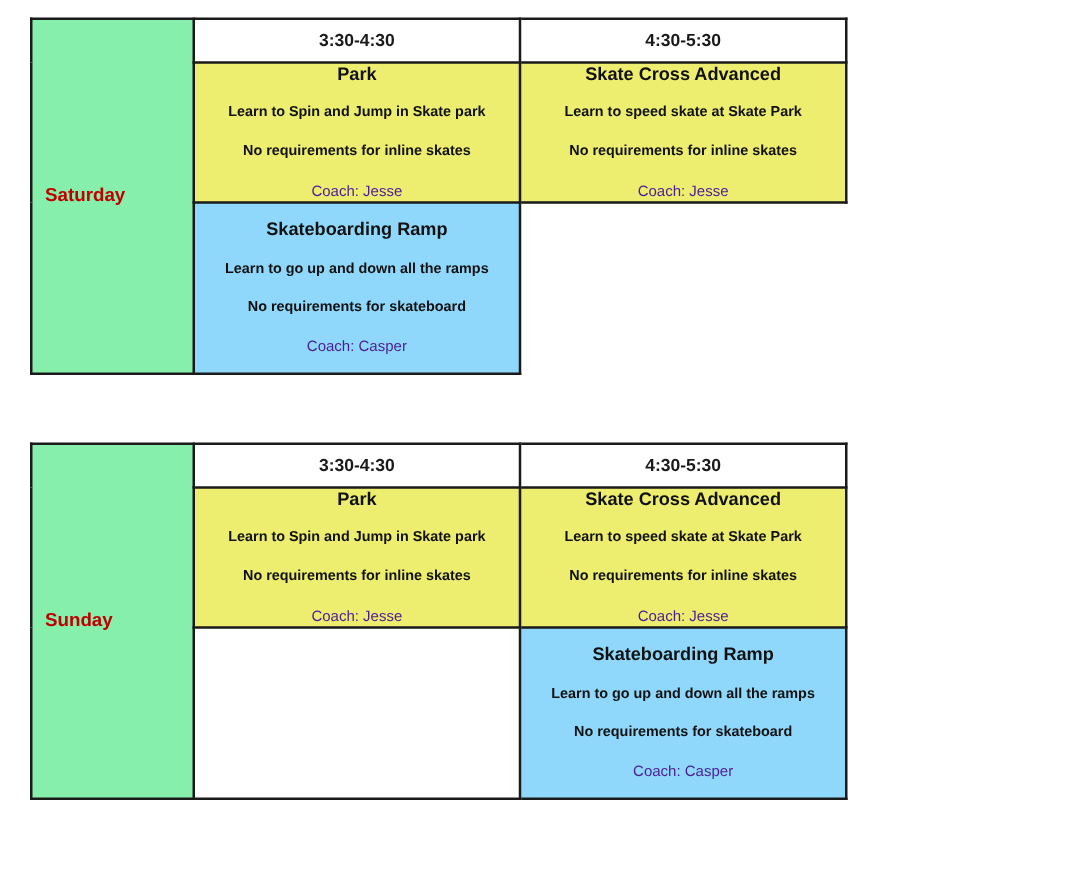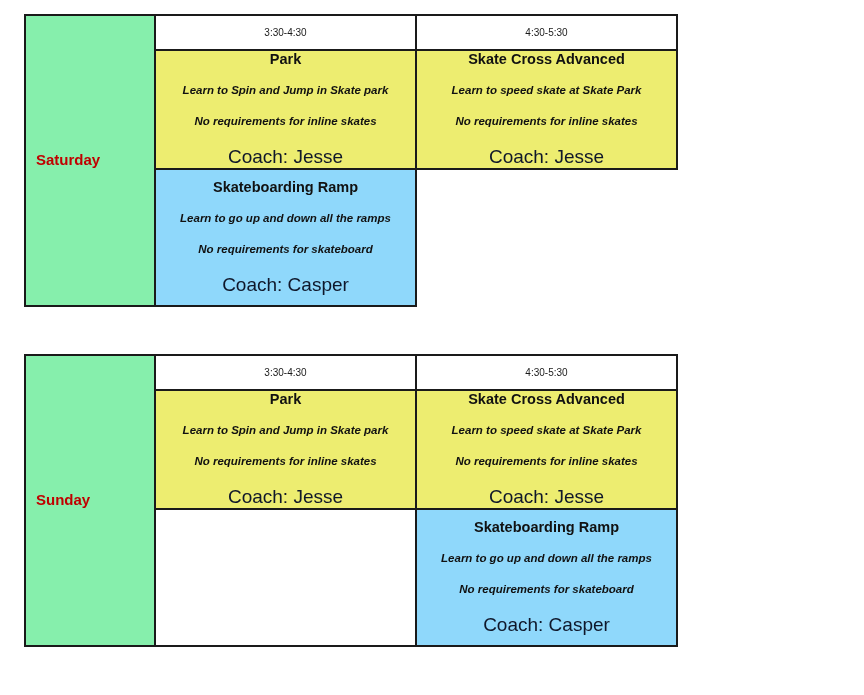--- a/index.html
+++ b/index.html
@@ -56,22 +56,22 @@
   }
 
   
   .time-header {
     background: #ffffff;
     text-align: center;
     height: 33px;
   }
   .time-header-label {
     display: block;
-    font-size: 10px;
-    font-weight: normal;
+    font-size: 14px;
+    font-weight: bold;
     color: #1a1a1a;
     line-height: 1.1;
   }
 
   
   .class-cell {
     text-align: center;
     padding: 9px 6px 11px 6px;
   }
   .class-cell.fill-yellow { background: #eded70; }
@@ -81,31 +81,30 @@
     display: block;
     font-size: 14.5px;
     font-weight: bold;
     color: #111111;
     margin-bottom: 16px;
     line-height: 1.15;
   }
   .class-desc {
     display: block;
     font-size: 11.5px;
-    font-style: italic;
     font-weight: bold;
     color: #111111;
     margin-bottom: 18px;
     line-height: 1.15;
   }
   .class-coach {
     display: block;
-    font-size: 19px;
+    font-size: 12px;
     font-weight: normal;
-    color: #0f172a;
+    color: #4c1d95;
     line-height: 1.15;
   }
 
   
   .blank-cell {
     background: #ffffff;
   }
   
   .cell-no-border {
     border: none !important;

